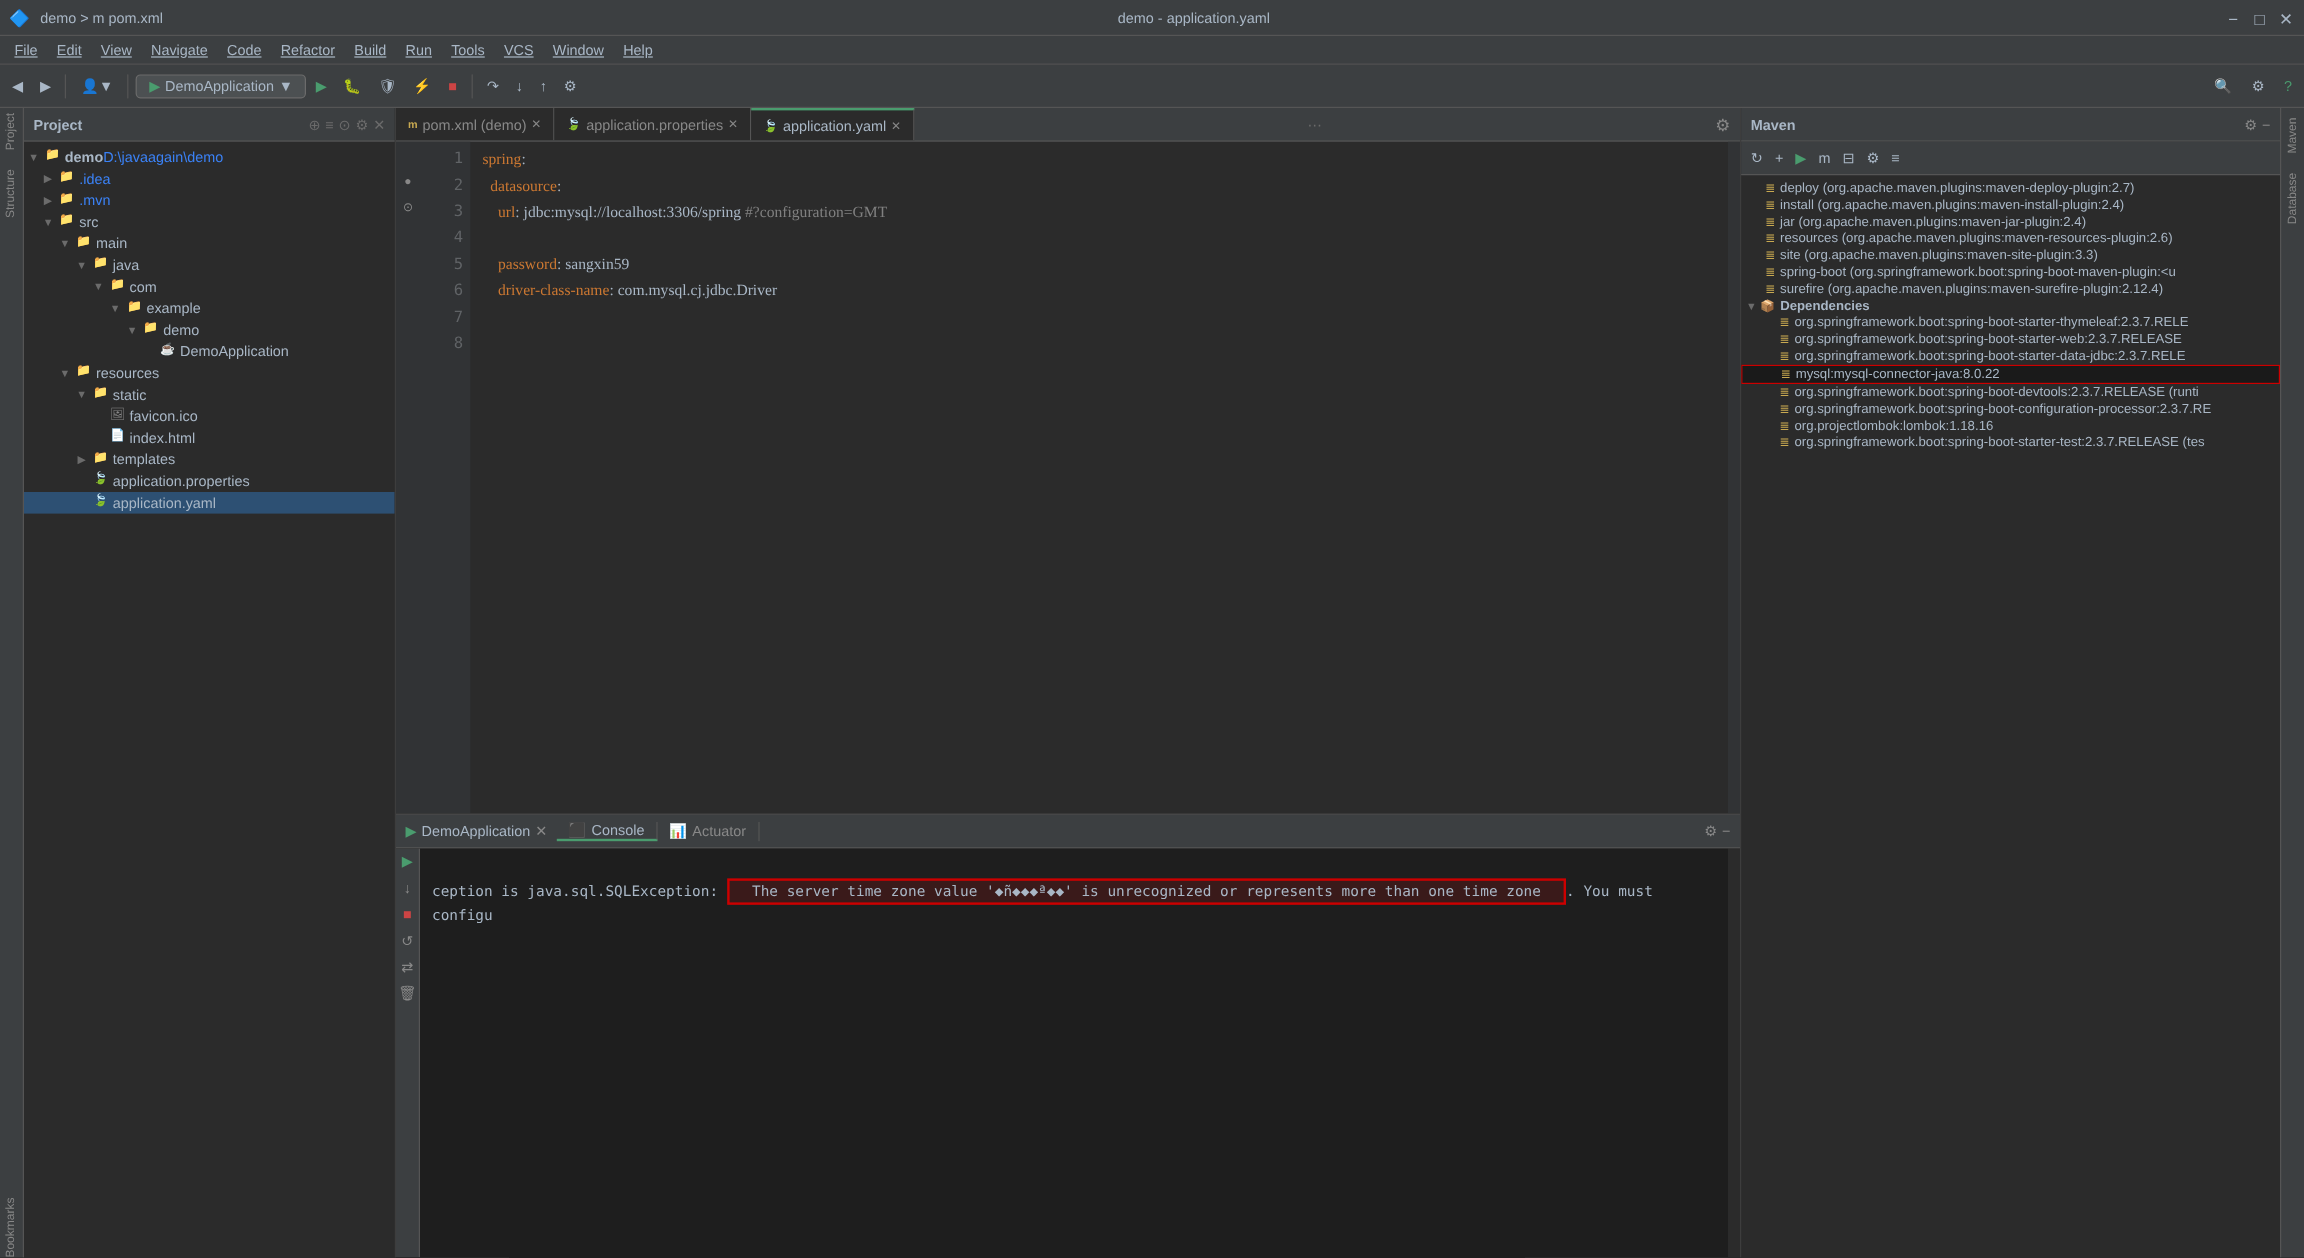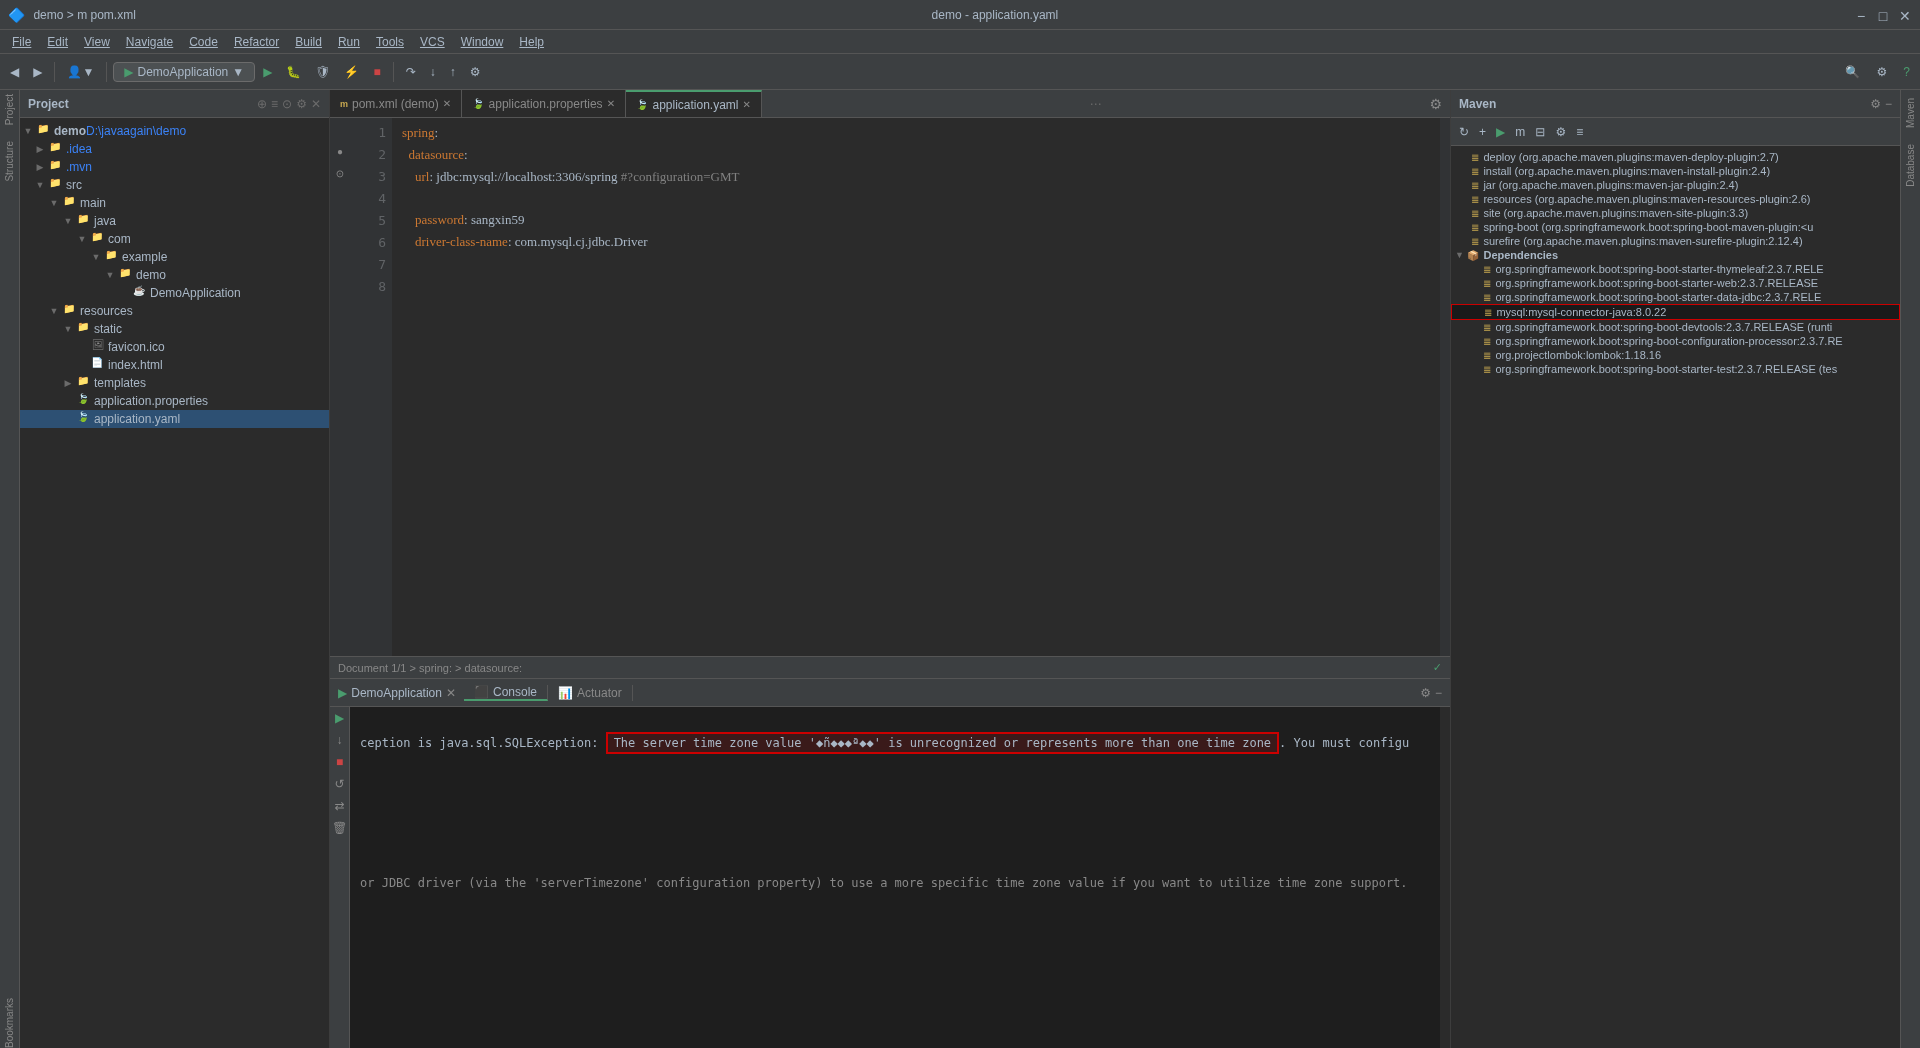--- a/index.html
+++ b/index.html
@@ -313,24 +313,20 @@
           <div class="code-line"><span class="normal">    </span><span class="kw">url</span><span class="normal">: </span><span style="color:#a9b7c6;">jdbc:mysql://localhost:3306/spring </span><span class="comment">#?configuration=GMT</span></div>
           <div class="code-line"><span class="normal">    </span><span class="kw">password</span><span class="normal">: </span><span style="color:#a9b7c6;margin-top:21px;">sangxin59</span></div>
           <div class="code-line"><span class="normal">    </span><span class="kw">driver-class-name</span><span class="normal">: </span><span style="color:#a9b7c6;">com.mysql.cj.jdbc.Driver</span></div>
           <div class="code-line"></div>
           <div class="code-line"></div>
         </div>
 
         <div style="width:10px; background:#313335;"></div>
       </div>
 
-      <div class="editor-breadcrumb">
-        <span>Document 1/1  &gt;  spring:  &gt;  datasource:</span>
-        <span style="margin-left:auto; color:#4a9c6e;">✓</span>
-      </div>
     </div>
 
     <div class="run-panel">
       <div class="run-tab-bar">
         <div class="run-label">
           <span style="color:#4a9c6e; font-size:12px;">▶</span>
           <span style="color:#a9b7c6;">DemoApplication</span>
           <span style="color:#888; cursor:pointer;">✕</span>
         </div>
         <div class="run-tabs">
@@ -355,26 +351,23 @@
           <span class="run-side-icon">↓</span>
           <span class="run-side-icon red-icon">■</span>
           <span class="run-side-icon">↺</span>
           <span class="run-side-icon">⇄</span>
           <span class="run-side-icon">🗑</span>
         </div>
 
         <div class="run-output">
           <div style="height:20px;"></div>
           <div>
-            <span class="normal">ception is java.sql.SQLException: </span><span style="background:#3a1a1a; border:2px solid #cc0000; color:#a9b7c6; padding:2px 6px; font-family:Consolas,monospace; font-size:12px;">The server time zone value '◆ñ◆◆◆ª◆◆' is unrecognized or represents more than one time zone</span><span class="normal">. You must configu</span>
+            <span class="normal">ception is java.sql.SQLException: </span><span style="background:#3a1a1a; border:2px solid #cc0000; color:#a9b7c6; padding:2px 19px; font-family:Consolas,monospace; font-size:12px;">The server time zone value '◆ñ◆◆◆ª◆◆' is unrecognized or represents more than one time zone</span><span class="normal">. You must configu</span>
           </div>
           <div style="height:120px;"></div>
-          <div>
-            <span style="color:#888;">or JDBC driver (via the 'serverTimezone' configuration property) to use a more specific time zone value if you want to utilize time zone support.</span>
-          </div>
         </div>
         <div class="run-scrollbar"></div>
       </div>
     </div>
   </div>
 
   <div class="maven-panel">
     <div class="maven-header">
       <span style="color:#a9b7c6; font-size:12px; font-weight:bold;">Maven</span>
       <div style="display:flex; gap:4px;">

